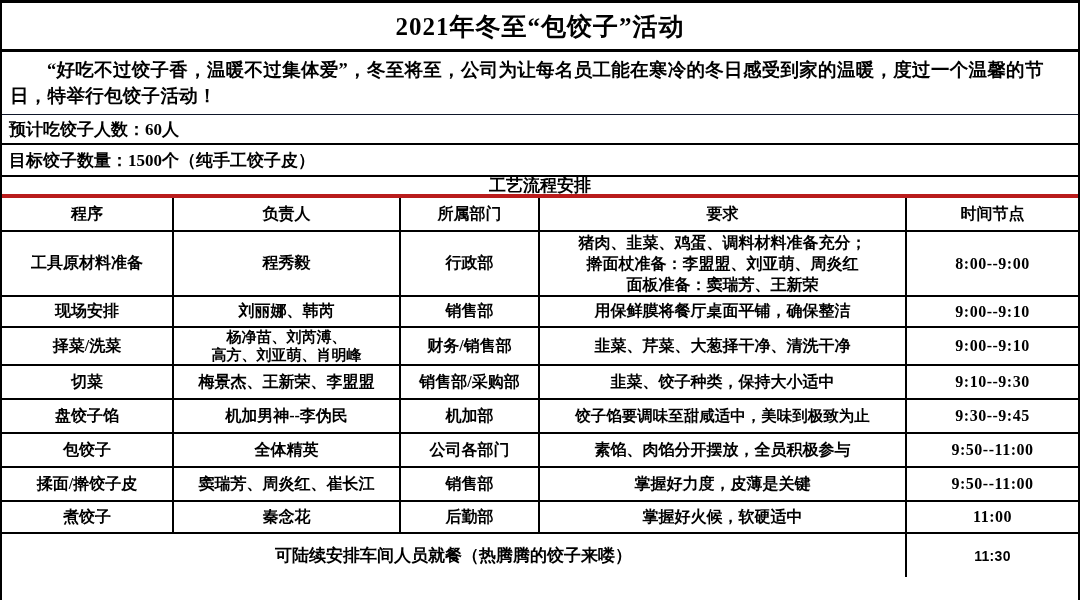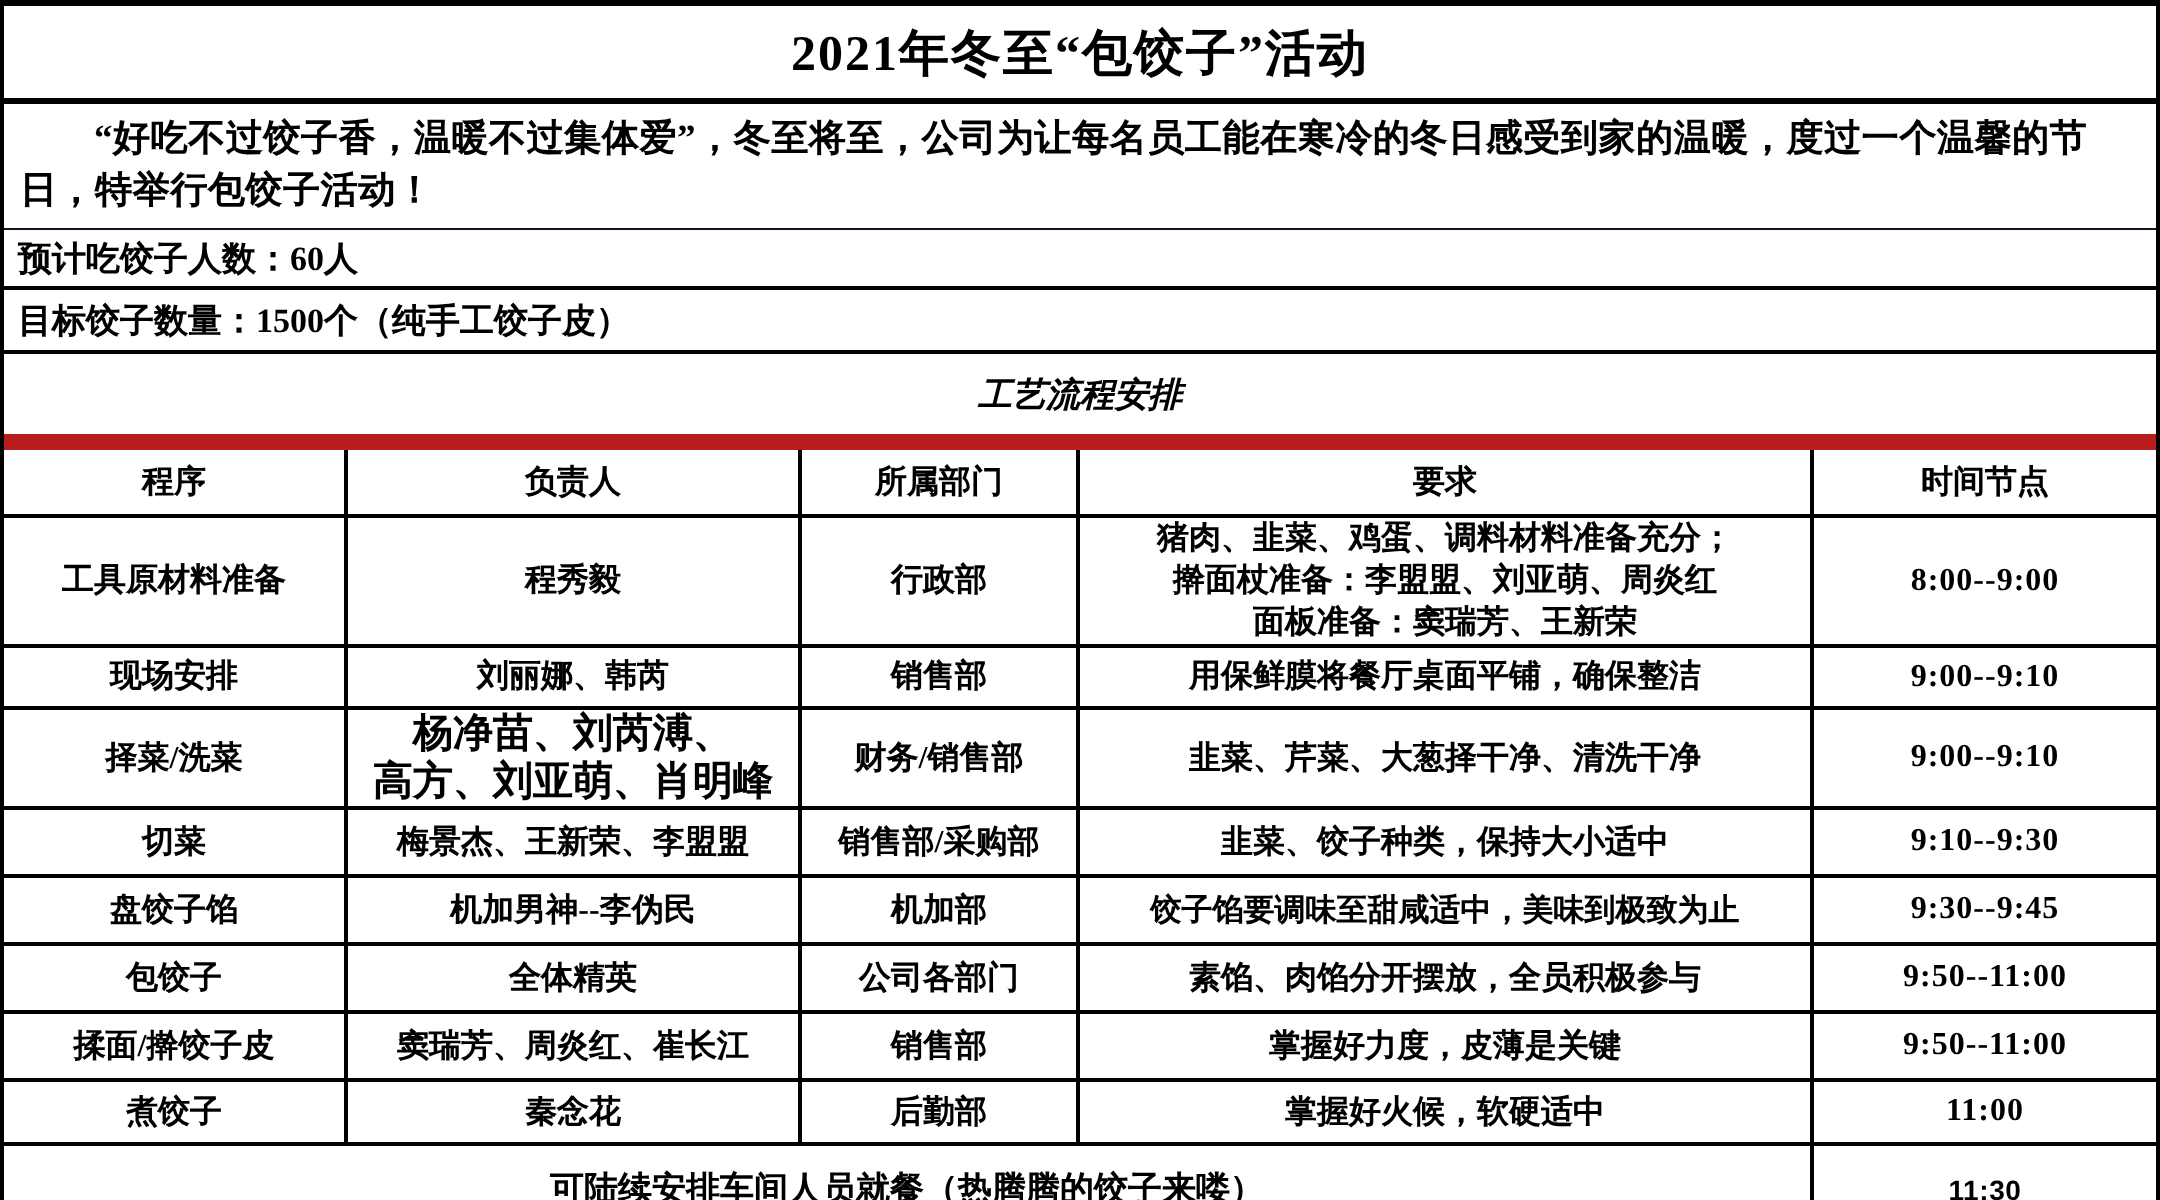--- a/index.html
+++ b/index.html
@@ -50,29 +50,28 @@
     align-items: center;
     padding-left: 7px;
     font-size: 17px;
     font-family: "Liberation Serif", serif;
     font-weight: bold;
   }
   .info-row.h30 { height: 30px; }
   .info-row.h32 { height: 32px; }
   .info-row.h31 { height: 31px; }
   .section-row {
-    height: 48px;
-    border-bottom: 8px solid #b91c1c;
+    height: 21px;
+    border-bottom: 4px solid #b91c1c;
     display: flex;
     align-items: center;
     justify-content: center;
     font-size: 17px;
     font-family: "Liberation Serif", serif;
     font-weight: bold;
-    font-style: italic;
   }
   table.process {
     width: 1076px;
     table-layout: fixed;
     border-collapse: collapse;
   }
   table.process th, table.process td {
     border: 2px solid #000;
     text-align: center;
     vertical-align: middle;
@@ -91,21 +90,21 @@
   tr.r3 { height: 37px; }
   tr.r4 { height: 34px; }
   tr.r5 { height: 34px; }
   tr.r6 { height: 34px; }
   tr.r7 { height: 34px; }
   tr.r8 { height: 32px; }
   tr.footer-row { height: 44px; }
   tr.footer-row td { border-bottom: none; }
   .c-owner, .c-req { white-space: pre-line; }
   tr.r1 .c-req { font-size: 16px; line-height: 1.32; }
-  tr.r3 .c-owner { font-size: 20px; line-height: 1.2; margin-top: 24px; }
+  tr.r3 .c-owner { font-size: 15px; line-height: 1.2; margin-top: 24px; }
   tr.r5 .c-req { font-size: 15.5px; }
   .c-time { font-family: "Liberation Serif", serif; font-size: 17px; letter-spacing: 0.5px; }
   tr.footer-row .c-note { font-size: 17px; }
   tr.footer-row .c-time-footer {
     font-family: "Liberation Sans", sans-serif;
     font-size: 14px;
     letter-spacing: 0.3px;
     vertical-align: middle;
   }
 </style>

